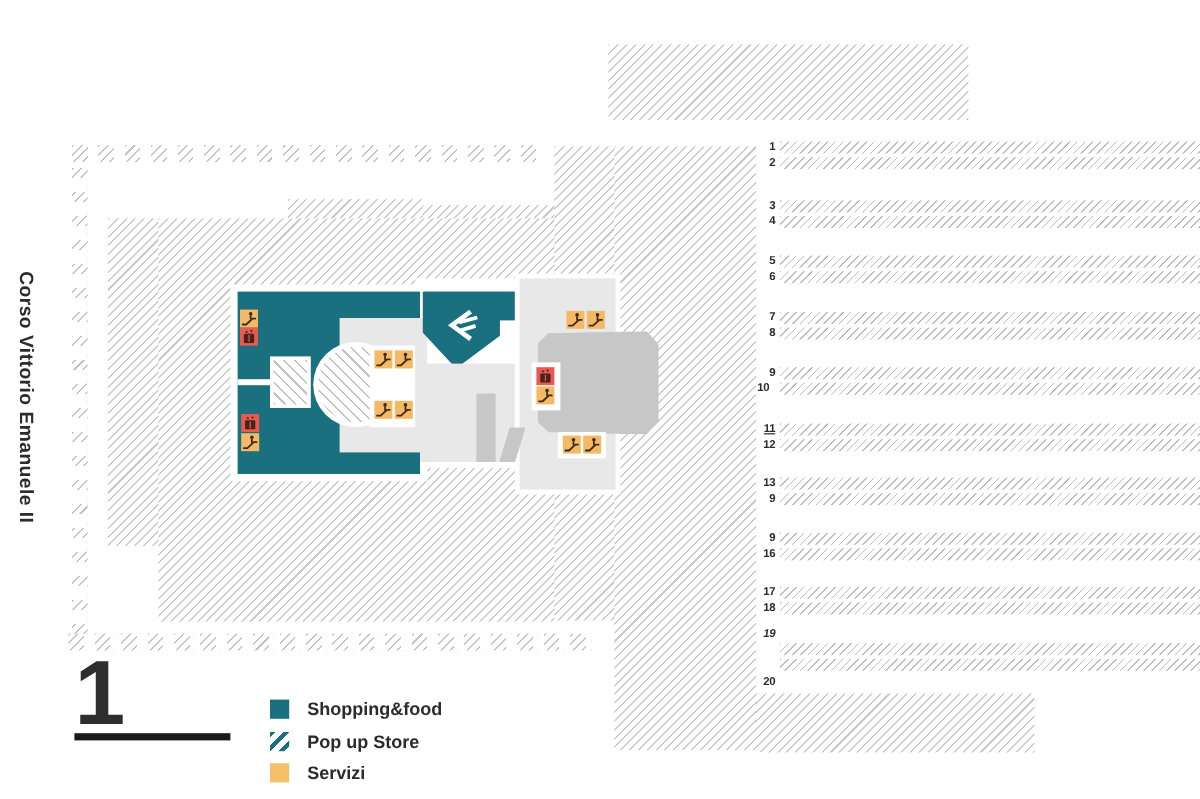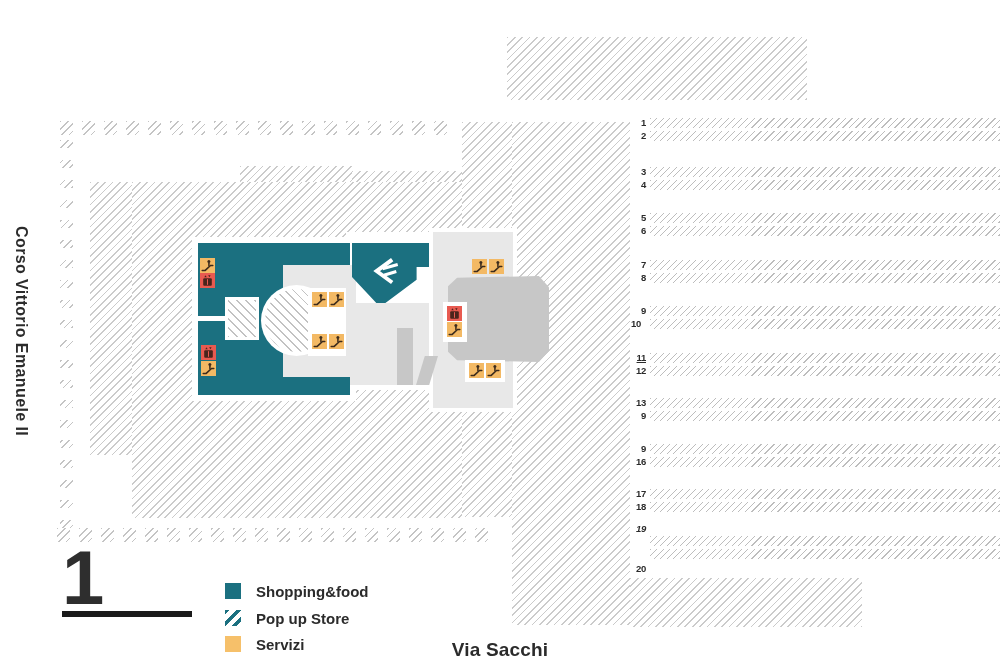--- a/index.html
+++ b/index.html
@@ -100,21 +100,20 @@
        clip-path:polygon(40% 0%,100% 0%,60% 100%,0% 100%)"></div>
 
   <div class="abs popup-hatch" style="left:228px;top:300px;width:28px;height:37px;box-shadow:0 0 0 3px #fff"></div>
   <div class="abs popup-hatch" style="left:265px;top:289px;width:63px;height:63px;border-radius:50%;box-shadow:0 0 0 4px #fff"></div>
 
   <div class="abs pad" style="left:308px;top:288px;width:38px;height:68px"></div>
   <div class="abs pad" style="left:443px;top:302px;width:24px;height:40px"></div>
   <div class="abs pad" style="left:465px;top:360px;width:40px;height:22px"></div>
 
   <div class="street street-v" style="left:12px;top:226px">Corso Vittorio Emanuele II</div>
-  <div class="street street-h" style="top:639px">Via Sacchi</div>
 
   <div class="floor-num">1</div>
   <div class="floor-rule"></div>
 
   <div class="legend-swatch swatch-teal" style="top:583px"></div>
   <div class="legend-label" style="top:583px">Shopping&amp;food</div>
   <div class="legend-swatch swatch-striped" style="top:610px"></div>
   <div class="legend-label" style="top:610px">Pop up Store</div>
   <div class="legend-swatch swatch-yellow" style="top:636px"></div>
   <div class="legend-label" style="top:636px">Servizi</div>

